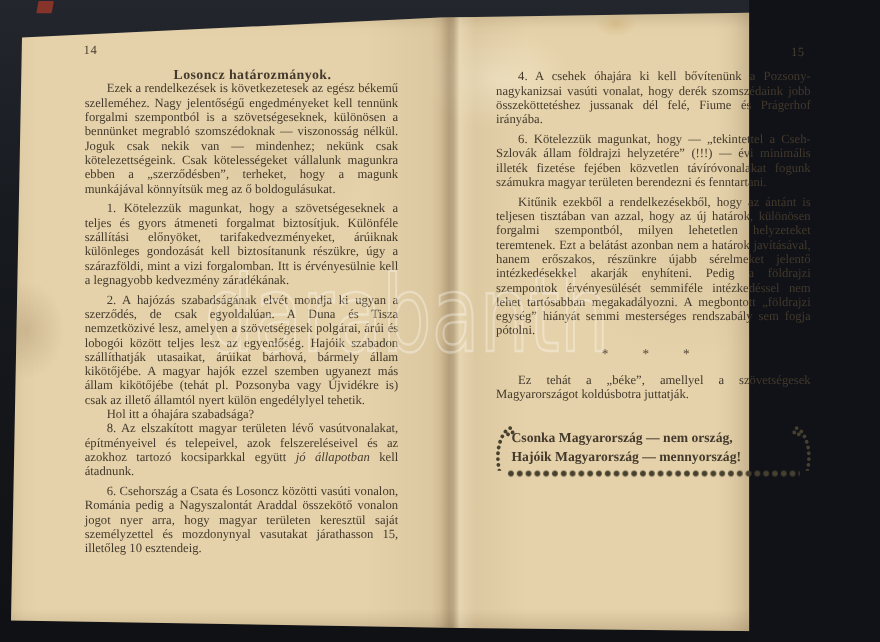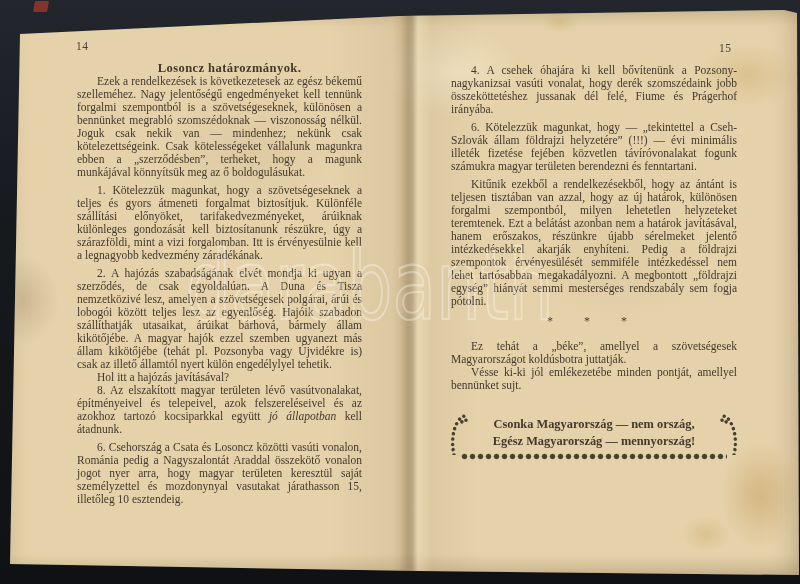--- a/index.html
+++ b/index.html
@@ -1,17 +1,17 @@
 <!DOCTYPE html>
 <html lang="hu"><head>
 <meta charset="utf-8">
 <style>
   html,body{margin:0;padding:0;}
   body{width:800px;height:584px;overflow:hidden;background:#101217;}
-  .photo{position:relative;width:800px;height:584px;
+  .photo{position:relative;width:681px;height:584px;
     background:linear-gradient(180deg,#23262d 0%,#171a1f 35%,#101114 100%);
     font-family:"Liberation Serif","DejaVu Serif",serif;}
   .red-tab{position:absolute;left:34px;top:1px;width:14px;height:11px;
     background:#86342a;transform:skewX(-10deg);border-radius:1px;}
   .paper{position:absolute;inset:0;
     clip-path:polygon(20px 34px,400px 16px,784px 10px,797px 13px,799px 575px,420px 571px,10px 564px);
     background-color:#e5d2aa;
     background-image:
       linear-gradient(90deg,rgba(0,0,0,0) 392px,rgba(120,90,55,0.10) 400px,rgba(95,70,40,0.30) 408px,rgba(70,52,30,0.22) 412px,rgba(246,232,198,0.45) 418px,rgba(0,0,0,0) 432px),
       linear-gradient(90deg,rgba(0,0,0,0) 330px,rgba(120,90,55,0.10) 405px,rgba(120,90,55,0.10) 415px,rgba(0,0,0,0) 480px),
@@ -30,21 +30,21 @@
   .col{position:absolute;color:#43392c;font-size:11.5px;line-height:13px;
     text-align:justify;}
   .col p{margin:0;text-indent:20px;}
   .heading{text-align:center;font-weight:bold;font-size:12.6px;letter-spacing:0.4px;
     margin:0 0 11px 0;text-indent:0;}
   p.sp{margin-top:5px;}
   .it{font-style:italic;margin-top:40px;}
   .sep{text-align:center;text-indent:0 !important;letter-spacing:14px;font-size:12px;
     margin:7px 0 12px 0 !important;color:#4a4034;}
   .slogan{position:relative;margin-top:22px;padding:2px 14px 18px 14px;text-align:center;}
-  .slogan .sl{font-weight:bold;font-size:12.4px;line-height:17px;text-indent:0;text-align:center;}
+  .slogan .sl{font-weight:bold;font-size:12.4px;line-height:17px;text-indent:0;text-align:left;}
   .garland-line{position:absolute;left:10px;right:10px;bottom:8px;height:7px;
     background-image:radial-gradient(circle at 3.5px 3.5px,#46402f 2.1px,rgba(70,64,47,0.5) 2.7px,rgba(0,0,0,0) 3.2px);
     background-size:8px 7px;background-repeat:repeat-x;}
   .curl{position:absolute;bottom:10px;}
   .curl.l{left:-2px;}
   .curl.r{right:-2px;transform:scaleX(-1);}
   .watermark{position:absolute;left:186px;top:230px;z-index:5;
     font-family:"DejaVu Sans","Liberation Sans",sans-serif;
     font-size:96px;font-weight:400;white-space:nowrap;
     color:transparent;-webkit-text-stroke:2.2px rgba(255,255,255,0.62);
@@ -60,38 +60,37 @@
   <div class="paper">
 
     <span class="pagenum" style="left:76px;top:40px;">14</span>
     <span class="pagenum" style="left:719px;top:42px;">15</span>
 
     <div class="col" style="left:77px;top:62px;width:285px;">
       <p class="heading">Losoncz határozmányok.</p>
       <p>Ezek a rendelkezések is következetesek az egész békemű szelleméhez. Nagy jelentőségű engedményeket kell tennünk forgalmi szempontból is a szövetségeseknek, különösen a bennünket megrabló szomszédoknak — viszonosság nélkül. Joguk csak nekik van — mindenhez; nekünk csak kötelezettségeink. Csak kötelességeket vállalunk magunkra ebben a „szerződésben”, terheket, hogy a magunk munkájával könnyítsük meg az ő boldogulásukat.</p>
       <p class="sp">1. Kötelezzük magunkat, hogy a szövetségeseknek a teljes és gyors átmeneti forgalmat biztosítjuk. Különféle szállítási előnyöket, tarifakedvezményeket, árúiknak különleges gondozását kell biztosítanunk részükre, úgy a szárazföldi, mint a vizi forgalomban. Itt is érvényesülnie kell a legnagyobb kedvezmény záradékának.</p>
       <p class="sp">2. A hajózás szabadságának elvét mondja ki ugyan a szerződés, de csak egyoldalúan. A Duna és Tisza nemzetközivé lesz, amelyen a szövetségesek polgárai, árúi és lobogói között teljes lesz az egyenlőség. Hajóik szabadon szállíthatják utasaikat, árúikat bárhová, bármely állam kikötőjébe. A magyar hajók ezzel szemben ugyanezt más állam kikötőjébe (tehát pl. Pozsonyba vagy Újvidékre is) csak az illető államtól nyert külön engedélylyel tehetik.</p>
-      <p>Hol itt a hajózás javításával?</p>
+      <p>Hol itt a óhajára szabadsága?</p>
       <p>
         <span>8. Az elszakított magyar területen lévő vasútvonalakat, építményeivel és telepeivel, azok felszereléseivel és az azokhoz tartozó kocsiparkkal együtt </span><span class="it">jó állapotban</span><span> kell átadnunk.</span>
       </p>
       <p class="sp">6. Csehország a Csata és Losoncz közötti vasúti vonalon, Románia pedig a Nagyszalontát Araddal összekötő vonalon jogot nyer arra, hogy magyar területen keresztül saját személyzettel és mozdonynyal vasutakat járathasson 15, illetőleg 10 esztendeig.</p>
     </div>
 
     <div class="col" style="left:451px;top:64px;width:286px;">
       <p>4. A csehek óhajára ki kell bővítenünk a Pozsony-nagykanizsai vasúti vonalat, hogy derék szomszédaink jobb összeköttetéshez jussanak dél felé, Fiume és Prágerhof irányába.</p>
       <p class="sp">6. Kötelezzük magunkat, hogy — „tekintettel a Cseh-Szlovák állam földrajzi helyzetére” (!!!) — évi minimális illeték fizetése fejében közvetlen távíróvonalakat fogunk számukra magyar területen berendezni és fenntartani.</p>
       <p class="sp">Kitűnik ezekből a rendelkezésekből, hogy az ántánt is teljesen tisztában van azzal, hogy az új határok, különösen forgalmi szempontból, milyen lehetetlen helyzeteket teremtenek. Ezt a belátást azonban nem a határok javításával, hanem erőszakos, részünkre újabb sérelmeket jelentő intézkedésekkel akarják enyhíteni. Pedig a földrajzi szempontok érvényesülését semmiféle intézkedéssel nem lehet tartósabban megakadályozni. A megbontott „földrajzi egység” hiányát semmi mesterséges rendszabály sem fogja pótolni.</p>
       <p class="sep">* * *</p>
       <p>Ez tehát a „béke”, amellyel a szövetségesek Magyarországot koldúsbotra juttatják.</p>
-      <p>Vésse ki-ki jól emlékezetébe minden pontját, amellyel bennünket sujt.</p>
 
       <div class="slogan">
         <p class="sl">Csonka Magyarország — nem ország,</p>
-        <p class="sl">Egész Magyarország — mennyország!</p>
+        <p class="sl">Hajóik Magyarország — mennyország!</p>
         <span class="curl l">
           <svg width="20" height="44" viewBox="0 0 20 44">
             <path d="M5 44 C2 30 4 17 10 9 C14 3 18 5 17 9 C16 13 11 12 12 7" fill="none" stroke="#46402f" stroke-width="3.4" stroke-dasharray="0.1 5.2" stroke-linecap="round"></path>
           </svg>
         </span>
         <span class="curl r">
           <svg width="20" height="44" viewBox="0 0 20 44">
             <path d="M5 44 C2 30 4 17 10 9 C14 3 18 5 17 9 C16 13 11 12 12 7" fill="none" stroke="#46402f" stroke-width="3.4" stroke-dasharray="0.1 5.2" stroke-linecap="round"></path>
           </svg>
         </span>

